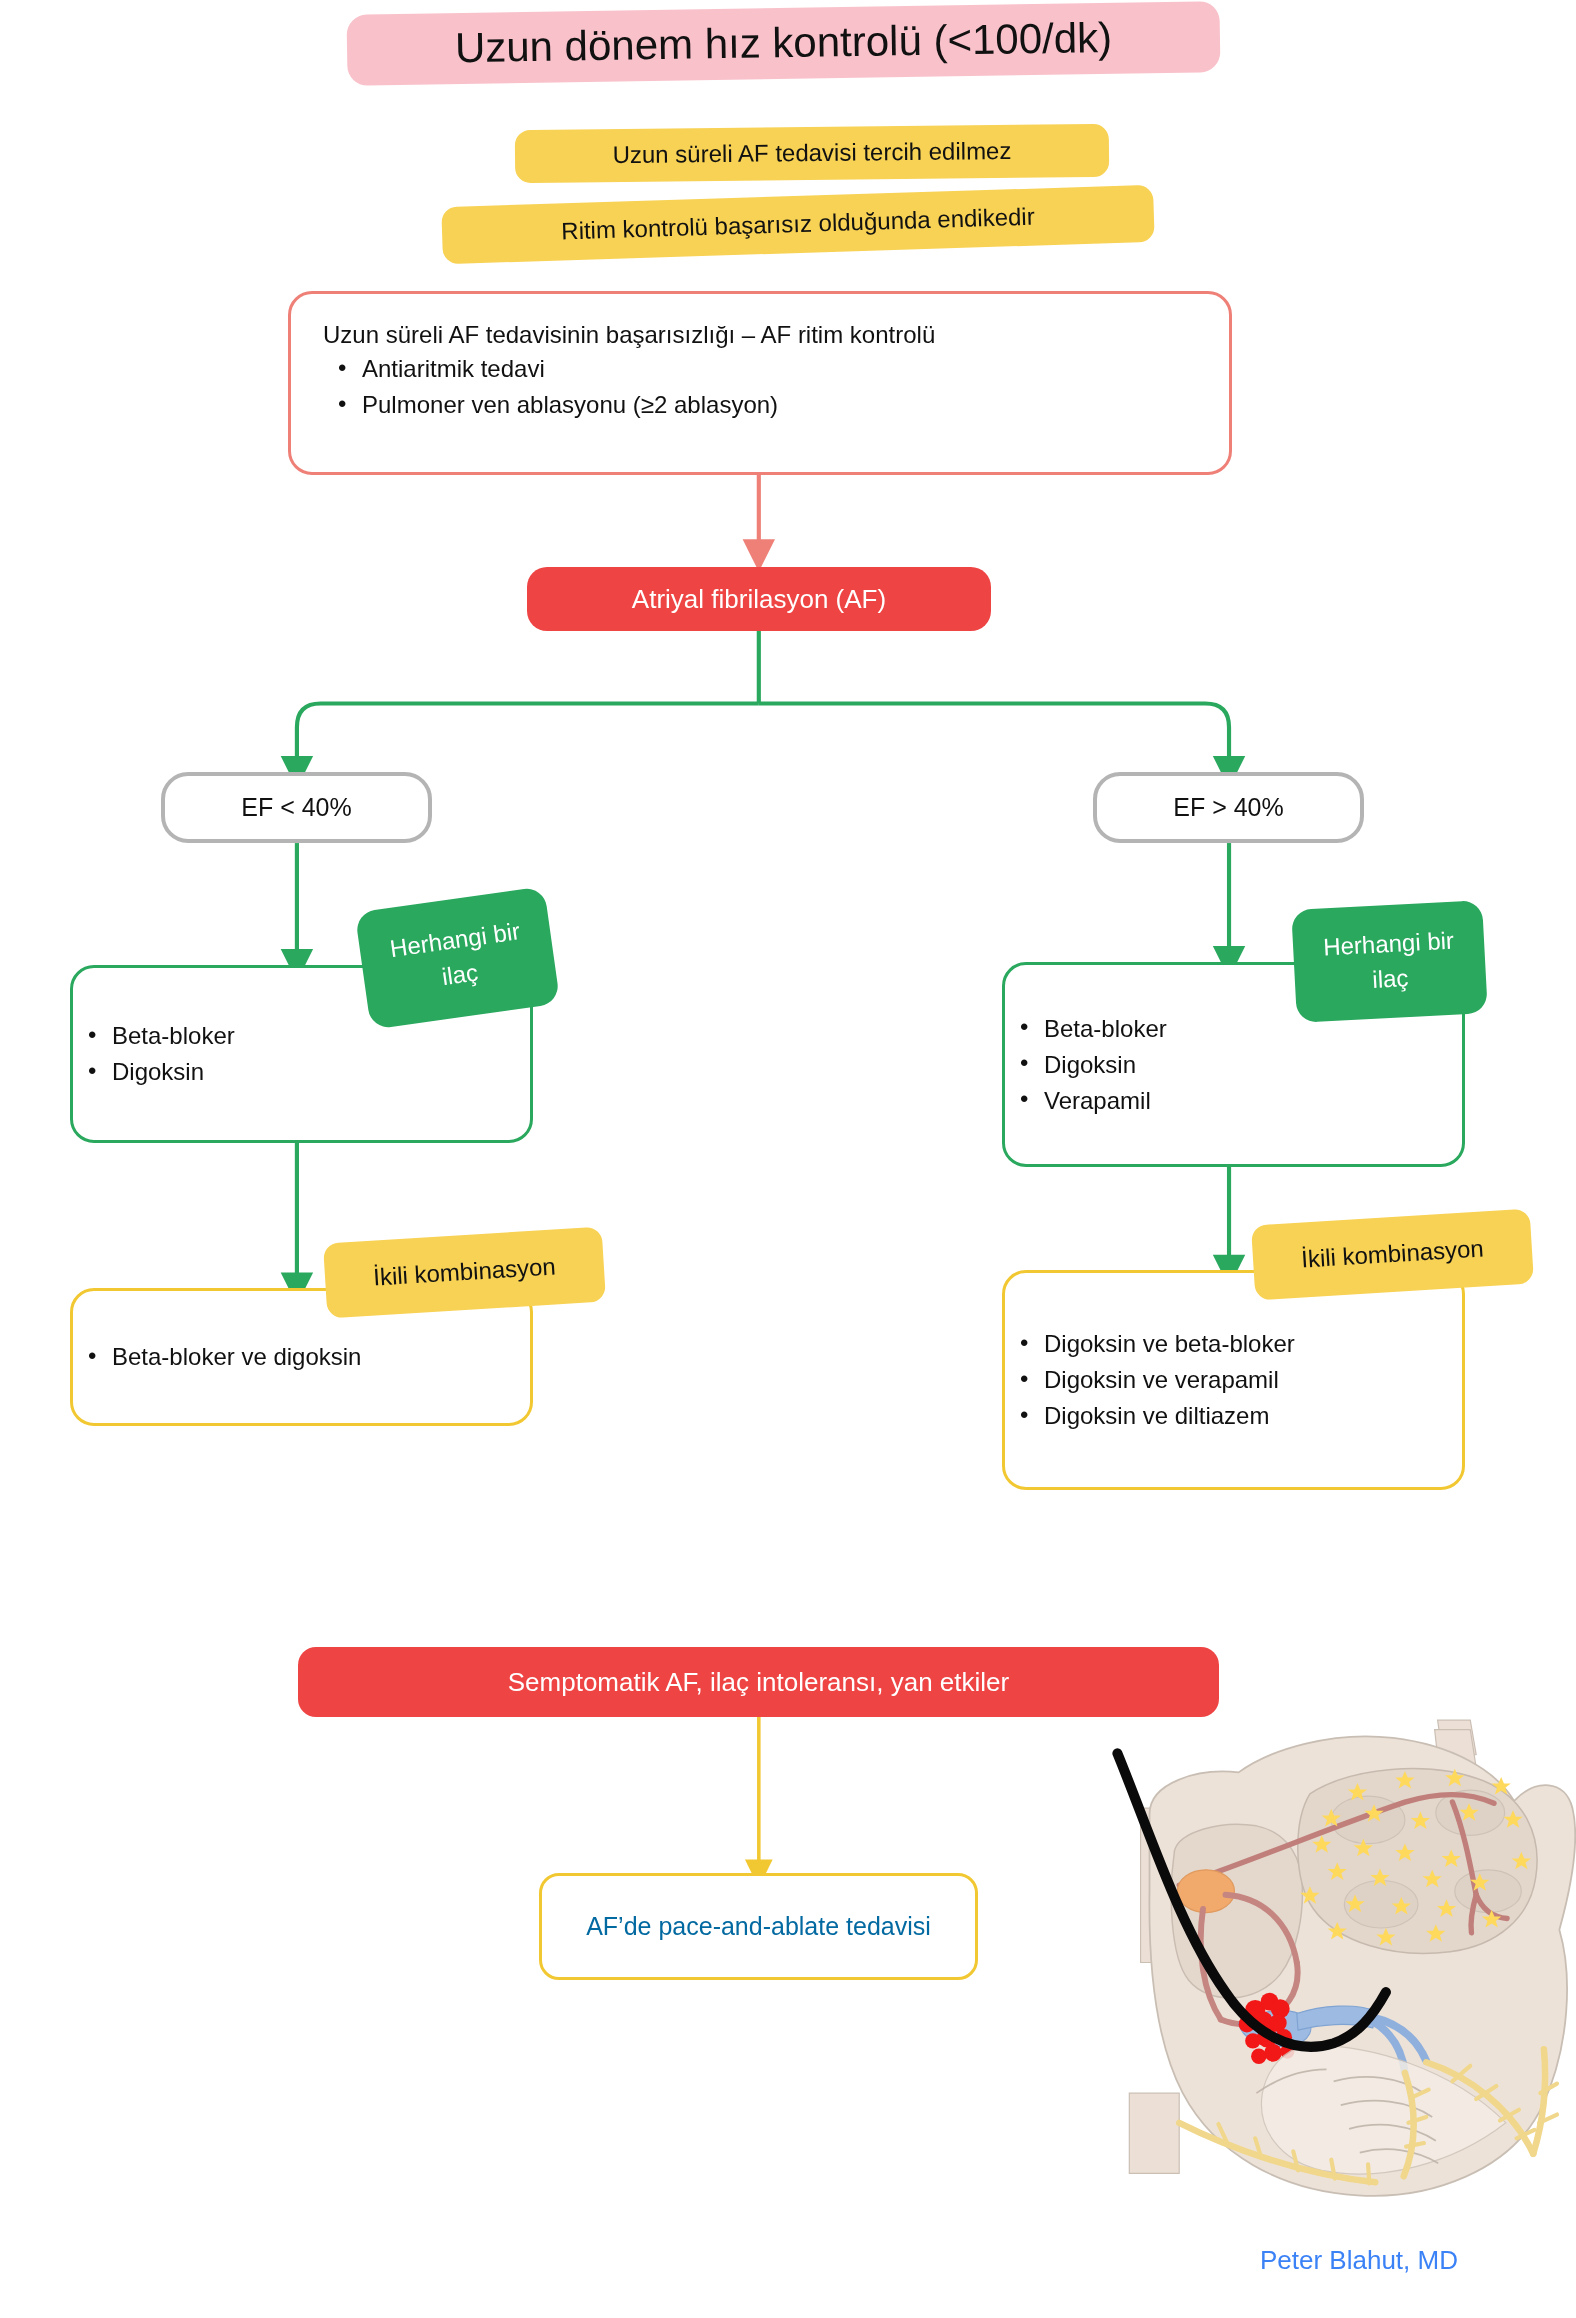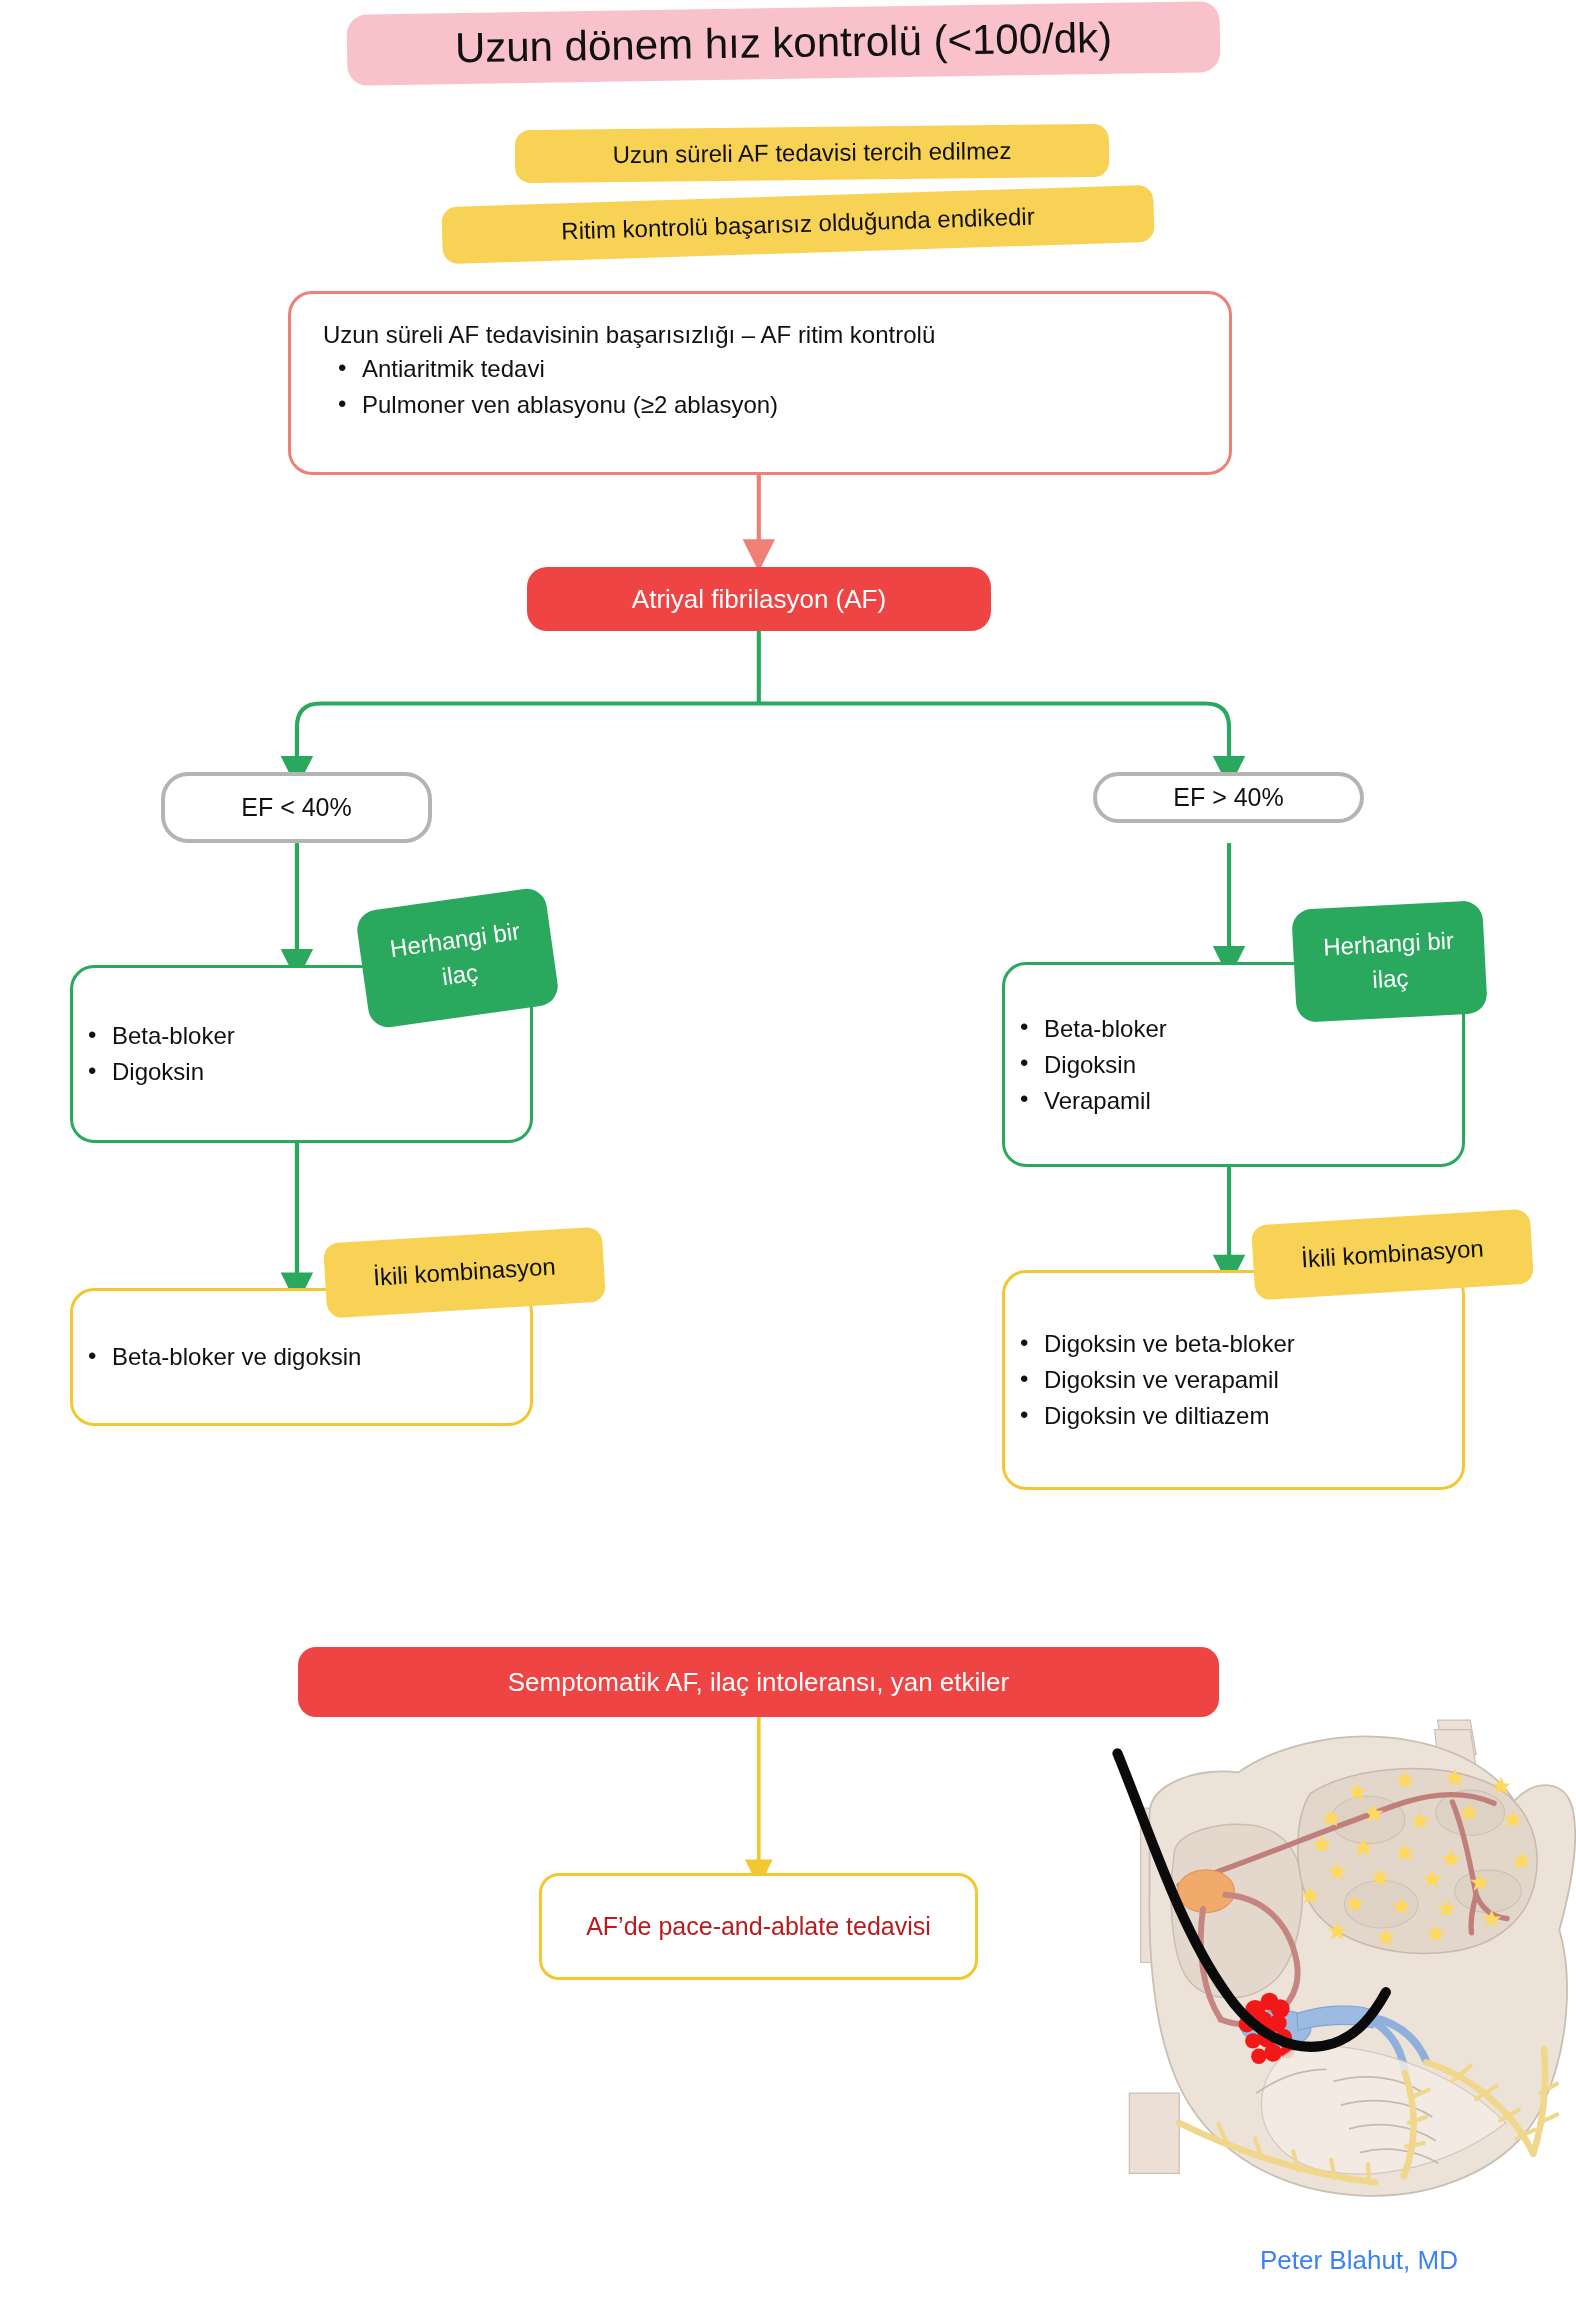--- a/index.html
+++ b/index.html
@@ -123,21 +123,21 @@
 
   .decision .txt {
     font-size: 25px;
     color: #111111;
     text-align: center;
     width: 100%;
   }
 
   .plain-box .txt {
     font-size: 25px;
-    color: #b91c1c;
+    color: #0369a1;
     text-align: center;
     width: 100%;
     line-height: 1.35;
   }
 
   .signature {
     position: absolute;
     font-size: 26px;
     color: #3b82f6;
     white-space: nowrap;
@@ -233,21 +233,21 @@
   <div class="node card yellow" style="left:70px; top:1288px; width:463px; height:138px; padding:24px 0; justify-content:center;">
     <ul class="bullets">
       <li>Beta-bloker ve digoksin</li>
     </ul>
   </div>
 
   <div class="node yellow-badge" style="left:325px; top:1235px; width:279px; height:75px; transform:rotate(-3.5deg);">
     <span class="txt">İkili kombinasyon</span>
   </div>
 
-  <div class="node card grey decision" style="left:1093px; top:772px; width:271px; height:51px;">
+  <div class="node card grey decision" style="left:1093px; top:772px; width:271px; height:71px;">
     <span class="txt">EF &gt; 40%</span>
   </div>
 
   <div class="node card green" style="left:1002px; top:962px; width:463px; height:205px; padding:21.4px 0; justify-content:center;">
     <ul class="bullets">
       <li>Beta-bloker</li>
       <li>Digoksin</li>
       <li>Verapamil</li>
     </ul>
   </div>

